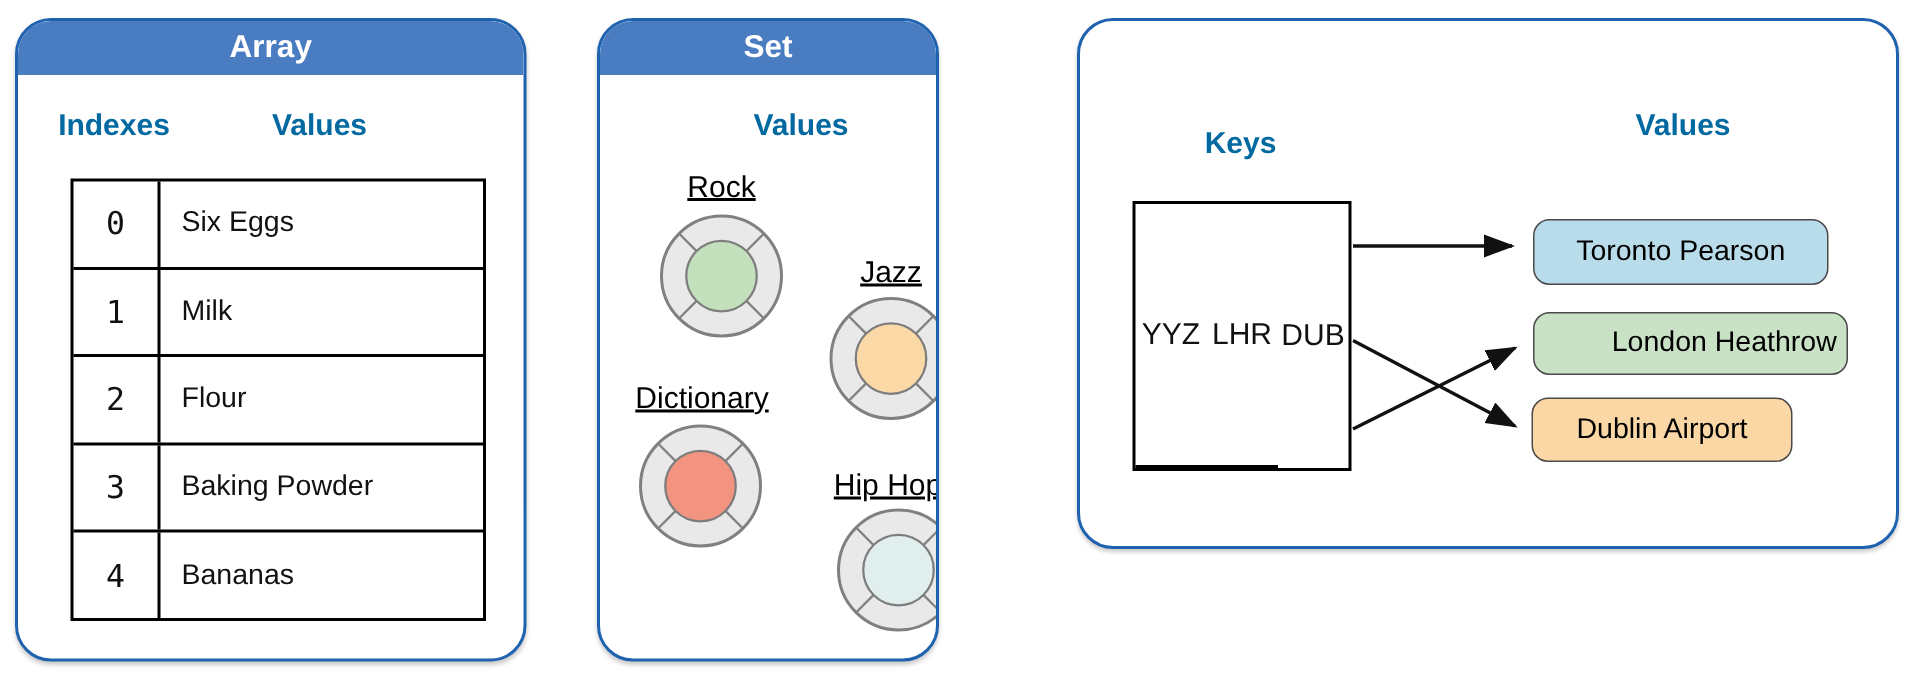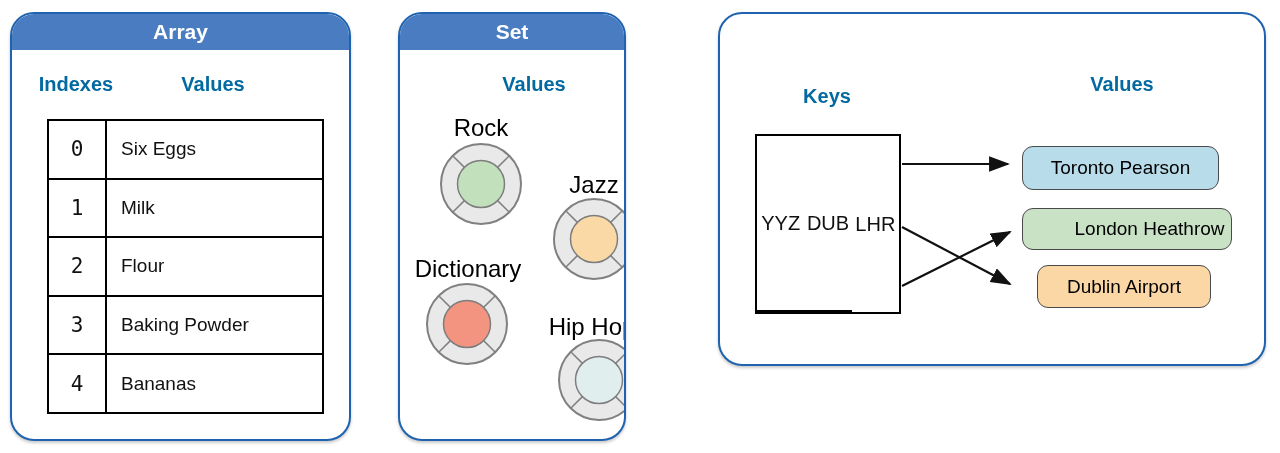--- a/index.html
+++ b/index.html
@@ -37,21 +37,21 @@
     display:flex;align-items:center;justify-content:center;
     font-family:"DejaVu Sans Mono", monospace;font-size:21px;
   }
   .array-value-cell{
     flex:1;display:flex;align-items:center;padding-left:14px;
     font-size:19px;
   }
   
   #panel-set{left:398px;top:12px;width:228px;height:429px;}
   .set-item-label{
-    position:absolute;font-size:24px;color:#000;text-align:center;width:120px;
+    position:absolute;font-size:20px;color:#000;text-align:center;width:120px;text-decoration:underline;
   }
   .record-icon{position:absolute;width:84px;height:84px;}
   
   #panel-dictionary{left:718px;top:12px;width:548px;height:354px;}
   .keys-table{
     position:absolute;left:35px;top:120px;width:146px;height:180px;
     border:2px solid #000;box-sizing:border-box;
     display:flex;flex-direction:row;background:#fff;
   }
   .key-row{
@@ -59,21 +59,21 @@
     border-bottom:2px solid #000;font-size:20px;
   }
   .key-row:last-child{border-bottom:none;}
   .value-pill{
     position:absolute;border:1.5px solid #4a4a4a;border-radius:11px;
     box-sizing:border-box;display:flex;align-items:center;justify-content:center;
     font-size:19px;color:#000;
   }
   #pill-toronto{left:302px;top:132px;width:197px;height:44px;text-align:right;}
   #pill-london {left:302px;top:194px;width:210px;height:42px;padding-left:45px;}
-  #pill-dublin {left:301px;top:251px;width:174px;height:43px;margin-left:16px;}
+  #pill-dublin {left:301px;top:251px;width:174px;height:43px;}
   .arrows-svg{position:absolute;left:180px;top:130px;width:135px;height:170px;}
 </style>
 </head>
 <body>
 
 <div class="panel" id="panel-array">
   <div class="panel-header">Array</div>
   <div class="col-header" style="left:14px;top:58px;width:100px;">Indexes</div>
   <div class="col-header" style="left:151px;top:58px;width:100px;">Values</div>
 
@@ -153,22 +153,22 @@
     <circle r="23.5" stroke="#7d7d7d" stroke-width="1.5" fill="#e0eeee"></circle>
   </svg>
 </div>
 
 <div class="panel" id="panel-dictionary">
   <div class="col-header" style="left:57px;top:70px;width:100px;">Keys</div>
   <div class="col-header" style="left:352px;top:58px;width:100px;">Values</div>
 
   <div class="keys-table">
     <div class="key-row">YYZ</div>
+    <div class="key-row">LHR</div>
     <div class="key-row">DUB</div>
-    <div class="key-row">LHR</div>
   </div>
 
   <svg class="arrows-svg" viewBox="0 0 135 170">
     <defs>
       <marker id="ah" markerWidth="10" markerHeight="8" refX="8.6" refY="3.5" orient="auto" markerUnits="strokeWidth">
         <path d="M0,0 L9.5,3.5 L0,7 Z" fill="#111"></path>
       </marker>
     </defs>
     <line x1="2" y1="20" x2="108" y2="20" stroke="#111" stroke-width="2.2" marker-end="url(#ah)"></line>
     <line x1="2" y1="83" x2="110" y2="140" stroke="#111" stroke-width="2.2" marker-end="url(#ah)"></line>

